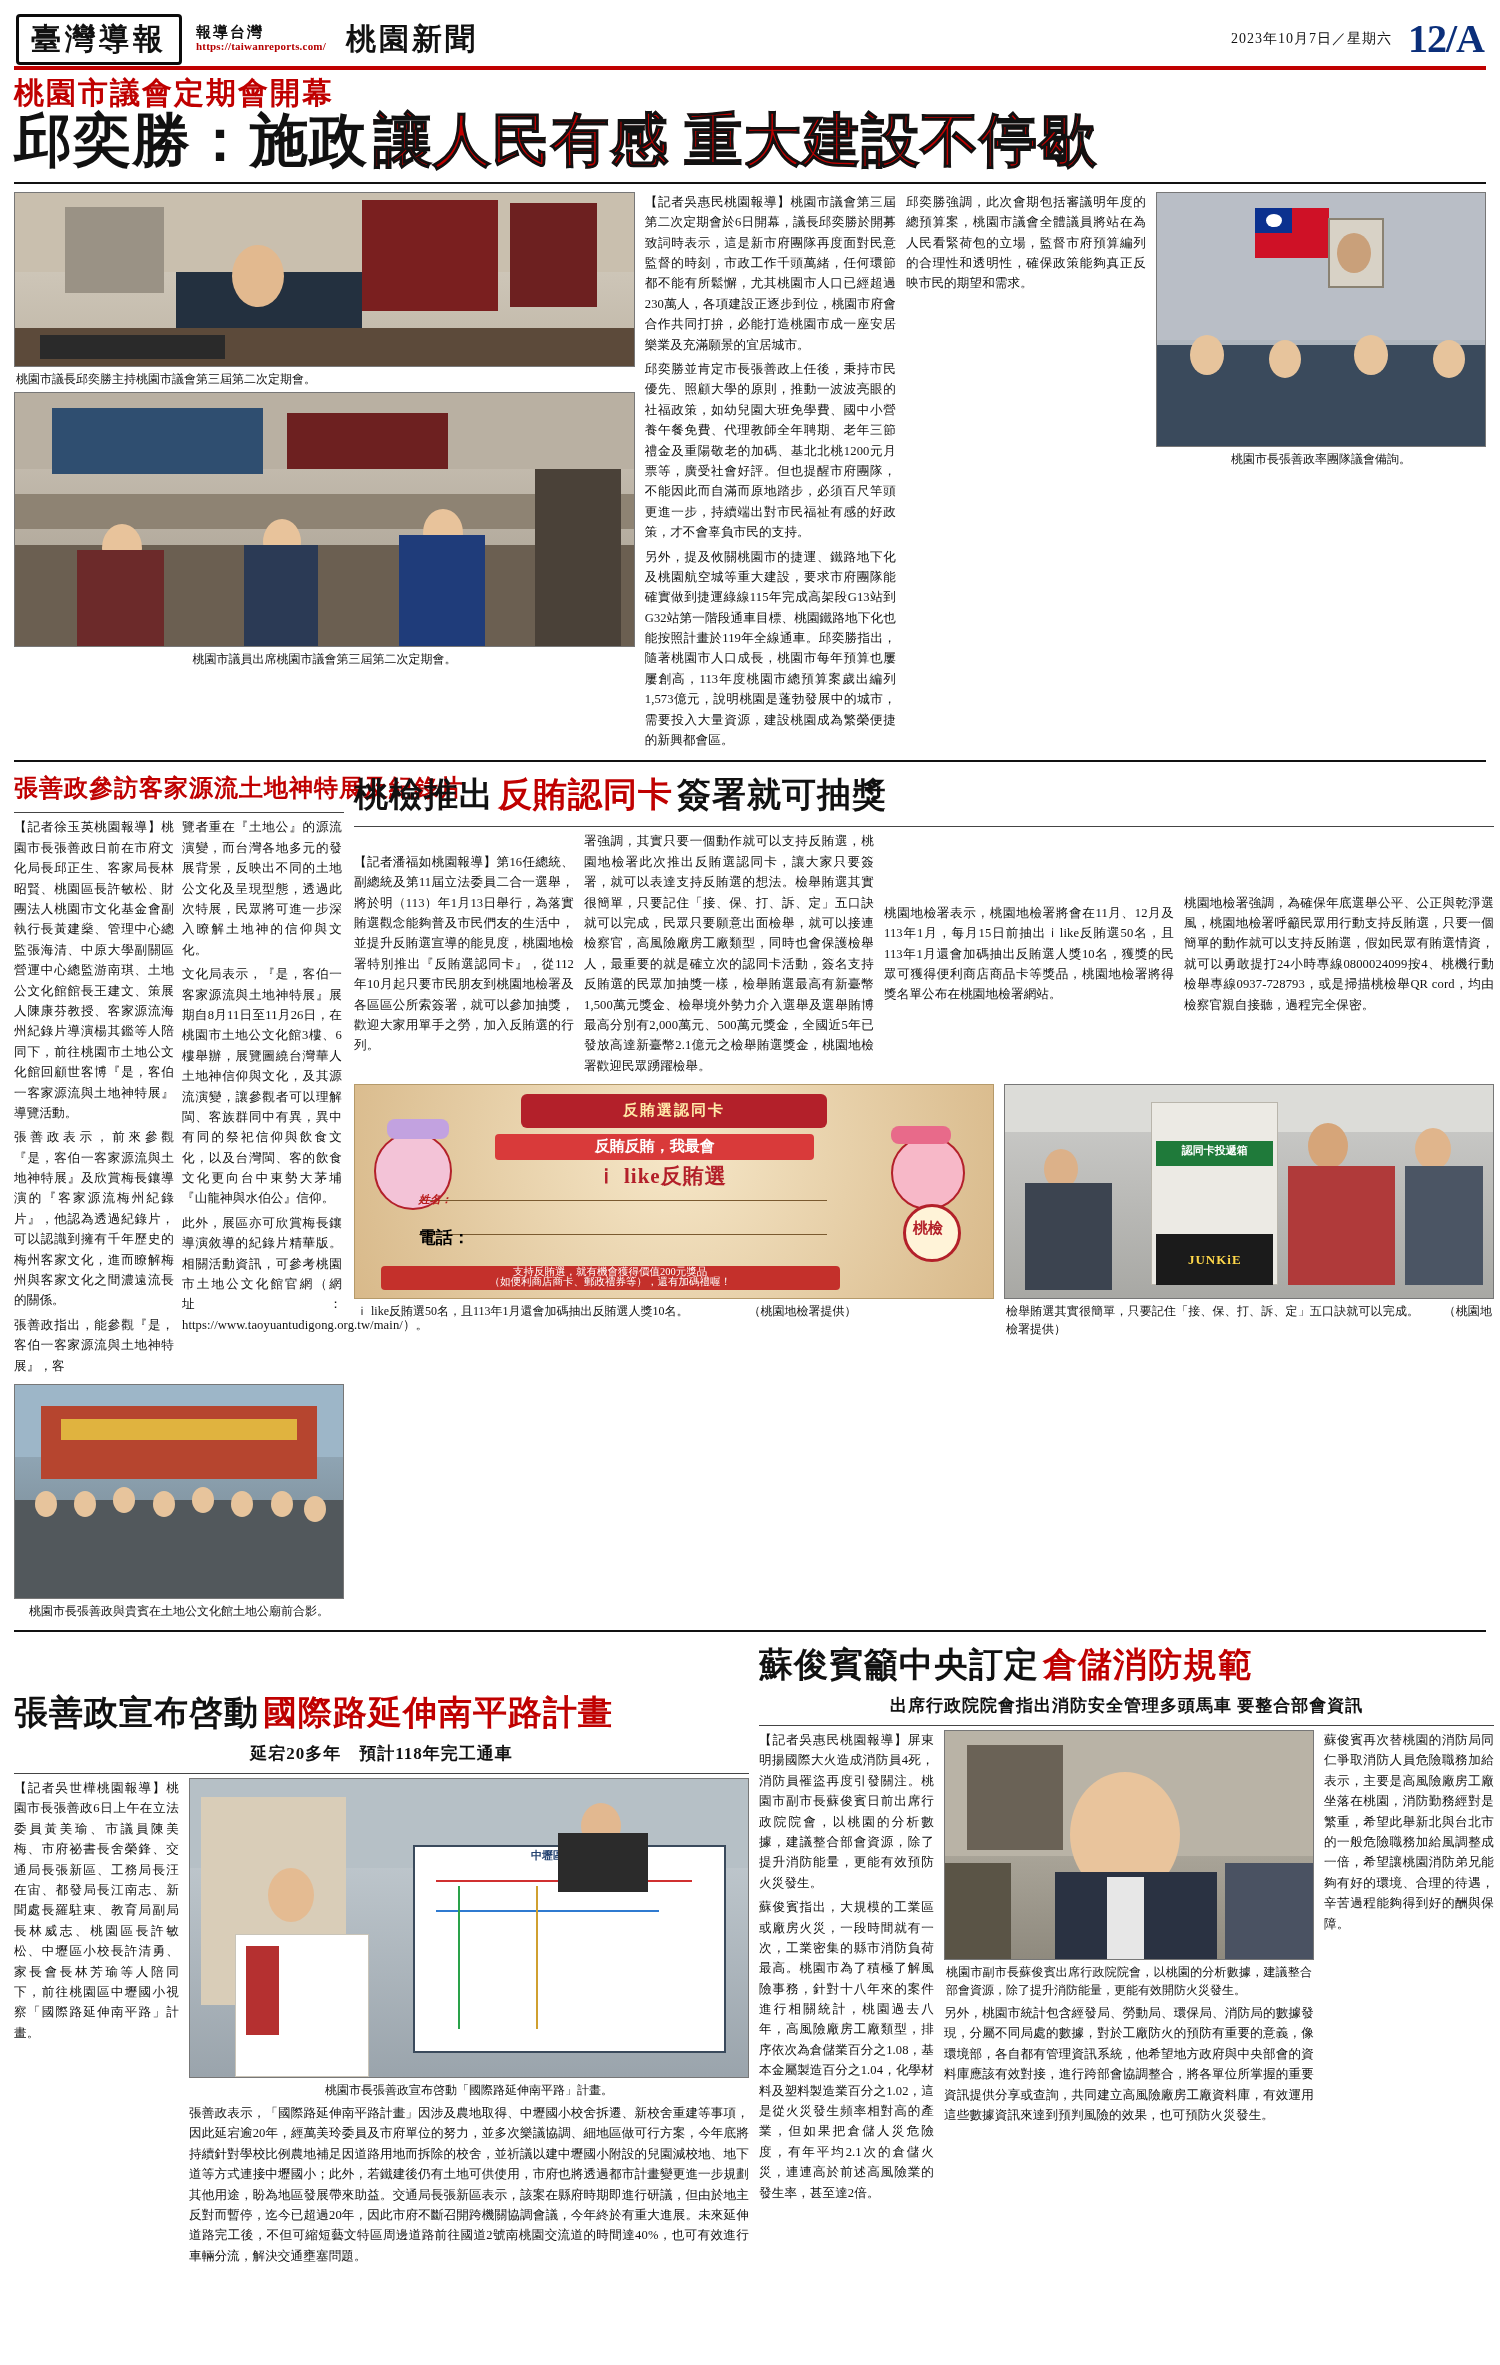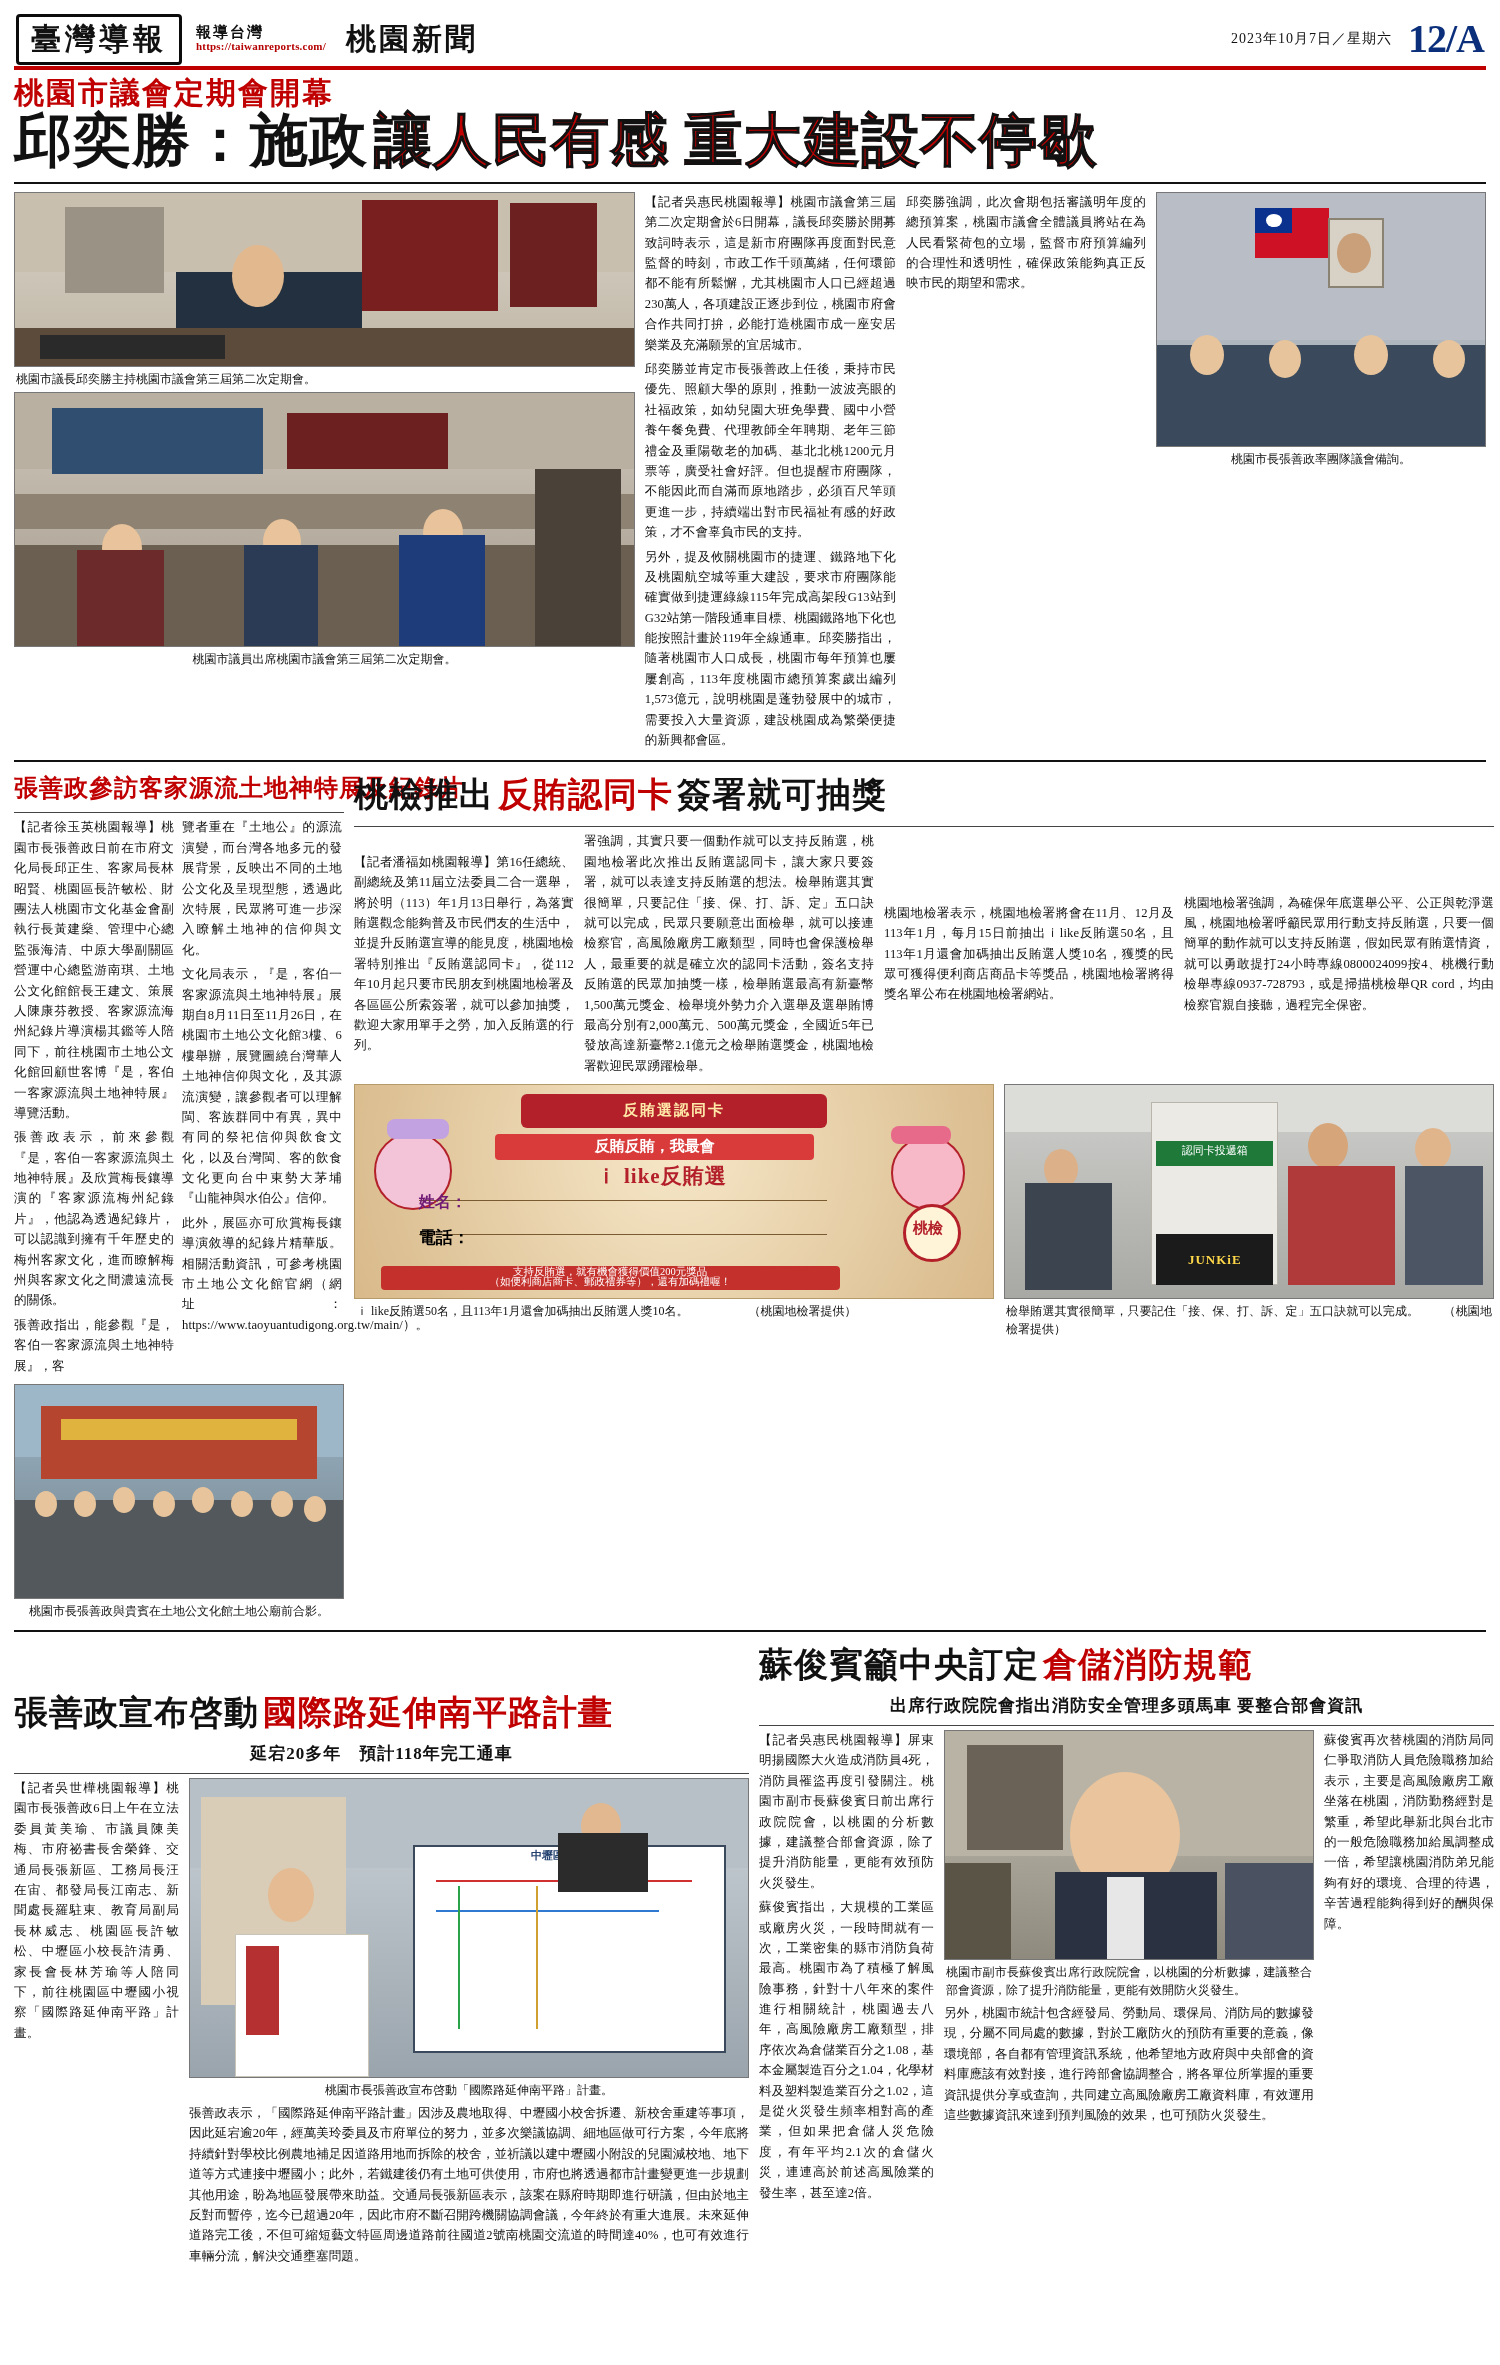--- a/index.html
+++ b/index.html
@@ -272,40 +272,40 @@
               <div style="position:absolute;left:22%;top:23%;width:50%;height:12%;display:flex;align-items:center;justify-content:center;color:#fff;font-weight:bold;font-size:15px;">反賄反賄，我最會</div>
               <div style="position:absolute;left:22%;top:36%;width:52%;height:13%;display:flex;align-items:center;justify-content:center;color:#b3202a;font-weight:bold;font-size:21px;letter-spacing:1px;">ｉ like反賄選</div>
 
               <div class="blob" style="left:3%;top:22%;width:78px;height:78px;background:#f3c3d7;border:2px solid #b3202a;"></div>
               <div class="rect" style="left:5%;top:16%;width:62px;height:20px;background:#c2a2e0;border-radius:8px;"></div>
               <div class="blob" style="left:84%;top:24%;width:74px;height:74px;background:#f7b8c8;border:2px solid #b3202a;"></div>
               <div class="rect" style="left:84%;top:19%;width:60px;height:18px;background:#e86a8a;border-radius:8px;"></div>
 
               <div class="rect" style="left:10%;top:54%;width:64%;height:1px;background:#7a5a30;"></div>
               <div class="rect" style="left:10%;top:70%;width:64%;height:1px;background:#7a5a30;"></div>
-              <div style="position:absolute;left:10%;top:50%;font-size:16px;font-weight:bold;color:#701a75;">姓名：</div>
+              <div style="position:absolute;left:10%;top:50%;font-size:11px;font-weight:bold;color:#b91c1c;font-style:italic;">姓名：</div>
               <div style="position:absolute;left:10%;top:66%;font-size:17px;font-weight:bold;color:#000000;">電話：</div>
               <div class="blob" style="right:5%;top:56%;width:58px;height:58px;background:#fff3d8;border:3px solid #b3202a;"></div>
               <div style="position:absolute;right:6.6%;top:63%;width:46px;text-align:center;color:#b3202a;font-weight:bold;font-size:15px;">桃檢</div>
               <div class="rect" style="left:4%;bottom:4%;width:72%;height:11%;background:#c4302b;border-radius:4px;"></div>
               <div style="position:absolute;left:4%;bottom:9%;width:72%;text-align:center;color:#fff;font-size:10.5px;">支持反賄選，就有機會獲得價值200元獎品</div>
               <div style="position:absolute;left:4%;bottom:4.5%;width:72%;text-align:center;color:#fff;font-size:10.5px;">（如便利商店商卡、郵政禮券等），還有加碼禮喔！</div>
             </div>
           </div>
           <div class="cap">ｉ like反賄選50名，且113年1月還會加碼抽出反賄選人獎10名。　　　　　（桃園地檢署提供）</div>
         </div>
 
         <div style="width:490px;">
           <div class="photo" style="height:215px;">
             <div class="ph-inner">
               <div class="rect" style="inset:0;background:linear-gradient(#cfcfcd,#a8a8a4);"></div>
               <div class="rect" style="left:0;top:0;width:100%;height:22%;background:#dcdcd8;"></div>
               <div class="rect" style="left:30%;top:8%;width:26%;height:86%;background:#eceae4;border:1px solid #b9b5ab;"></div>
               <div class="rect" style="left:31%;top:26%;width:24%;height:12%;background:#1f7a3a;"></div>
-              <div style="position:absolute;left:31%;top:27%;width:24%;text-align:center;color:#fff;font-size:11px;font-weight:normal;">認同卡投遞箱</div>
+              <div style="position:absolute;left:31%;top:27%;width:24%;text-align:center;color:#fff;font-size:11px;font-weight:bold;">認同卡投遞箱</div>
               <div class="rect" style="left:31%;bottom:6%;width:24%;height:24%;background:#1b1b1b;"></div>
               <div style="position:absolute;left:31%;bottom:14%;width:24%;text-align:center;color:#ffd84a;font-size:13px;font-weight:bold;letter-spacing:1px;">JUNKiE</div>
               <div class="blob" style="left:62%;top:18%;width:40px;height:46px;background:#d6a579;"></div>
               <div class="rect" style="left:58%;top:38%;width:22%;height:56%;background:#b03a3a;"></div>
               <div class="blob" style="left:84%;top:20%;width:36px;height:42px;background:#e0b58c;"></div>
               <div class="rect" style="left:82%;top:38%;width:16%;height:56%;background:#4b5564;"></div>
               <div class="blob" style="left:8%;top:30%;width:34px;height:40px;background:#dcb189;"></div>
               <div class="rect" style="left:4%;top:46%;width:18%;height:50%;background:#3c4450;"></div>
             </div>
           </div>

